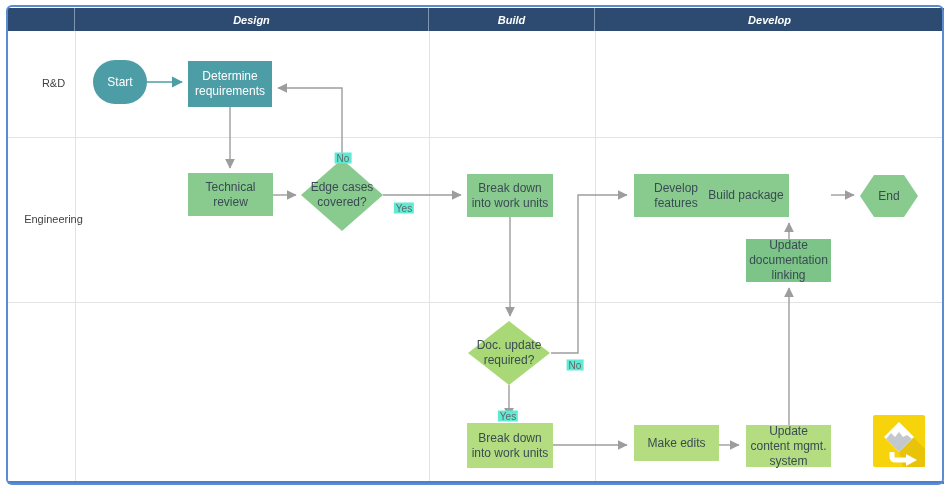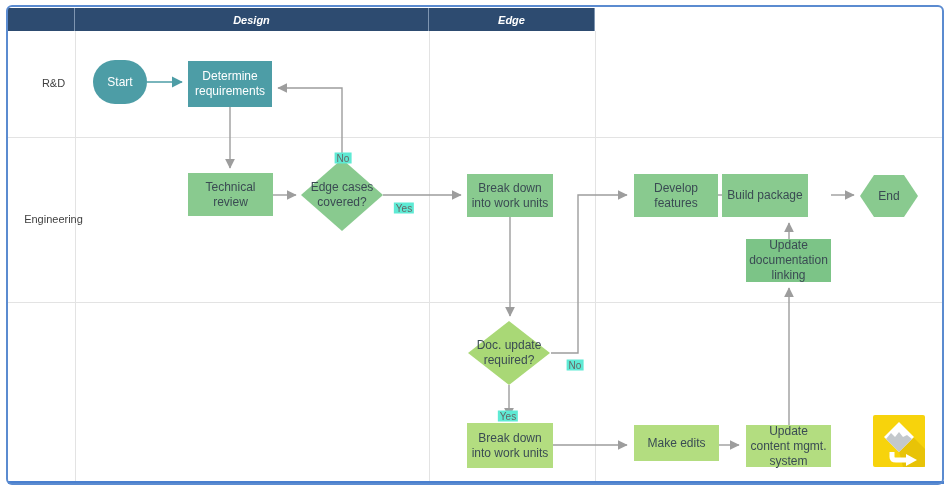--- a/index.html
+++ b/index.html
@@ -53,21 +53,24 @@
 </head>
 <body>
 
 <div class="stage">
 
   <div class="phase-cell corner-cell"></div>
   <div class="phase-cell ph-design">
     <span>Design</span>
   </div>
   <div class="phase-cell ph-plan">
-    <span>Edge</span>
+    <span>Build</span>
+  </div>
+  <div class="phase-cell ph-develop">
+    <span>Develop</span>
   </div>
 
   <div class="hline" style="top:137px"></div>
   <div class="hline" style="top:302px"></div>
   <div class="vline" style="left:75px"></div>
   <div class="vline" style="left:429px"></div>
   <div class="vline" style="left:595px"></div>
   <div class="bottom-line"></div>
 
   <div class="lane-label" style="top:31px;height:106px">R&amp;D</div>
@@ -101,21 +104,21 @@
     <polygon points="342,159 383,195 342,231 301,195" fill="#89ca8f"></polygon>
     <polygon points="509,321 550,353 509,385 468,353" fill="#a9d876"></polygon>
     <polygon points="860,196 874,175 904,175 918,196 904,217 874,217" fill="#89ca8f"></polygon>
   </svg>
 
   <div class="node teal stadium" style="left:93px;top:60px;width:54px;height:44px">Start</div>
   <div class="node green" style="left:188px;top:173px;width:85px;height:43px">Technical review</div>
   <div class="node teal" style="left:188px;top:61px;width:84px;height:46px">Determine requirements</div>
   <div class="node green" style="left:467px;top:174px;width:86px;height:43px">Break down into work units</div>
   <div class="node green" style="left:634px;top:174px;width:84px;height:43px">Develop features</div>
-  <div class="node green" style="left:722px;top:174px;width:86px;height:43px">Build package</div>
+  <div class="node green" style="left:703px;top:174px;width:86px;height:43px">Build package</div>
   <div class="node green-dark" style="left:746px;top:239px;width:85px;height:43px">Update documentation linking</div>
   <div class="node lime" style="left:467px;top:423px;width:86px;height:45px">Break down into work units</div>
   <div class="node lime" style="left:634px;top:425px;width:85px;height:36px">Make edits</div>
   <div class="node lime" style="left:746px;top:425px;width:85px;height:42px">Update content mgmt. system</div>
 
   <div class="node shape-label" style="left:302px;top:175px;width:80px;height:40px">Edge cases covered?</div>
   <div class="node shape-label" style="left:469px;top:333px;width:80px;height:40px">Doc. update required?</div>
   <div class="node shape-label" style="left:861px;top:182px;width:56px;height:28px">End</div>
 
   <span class="edge-label" style="left:343px;top:146px">No</span>

